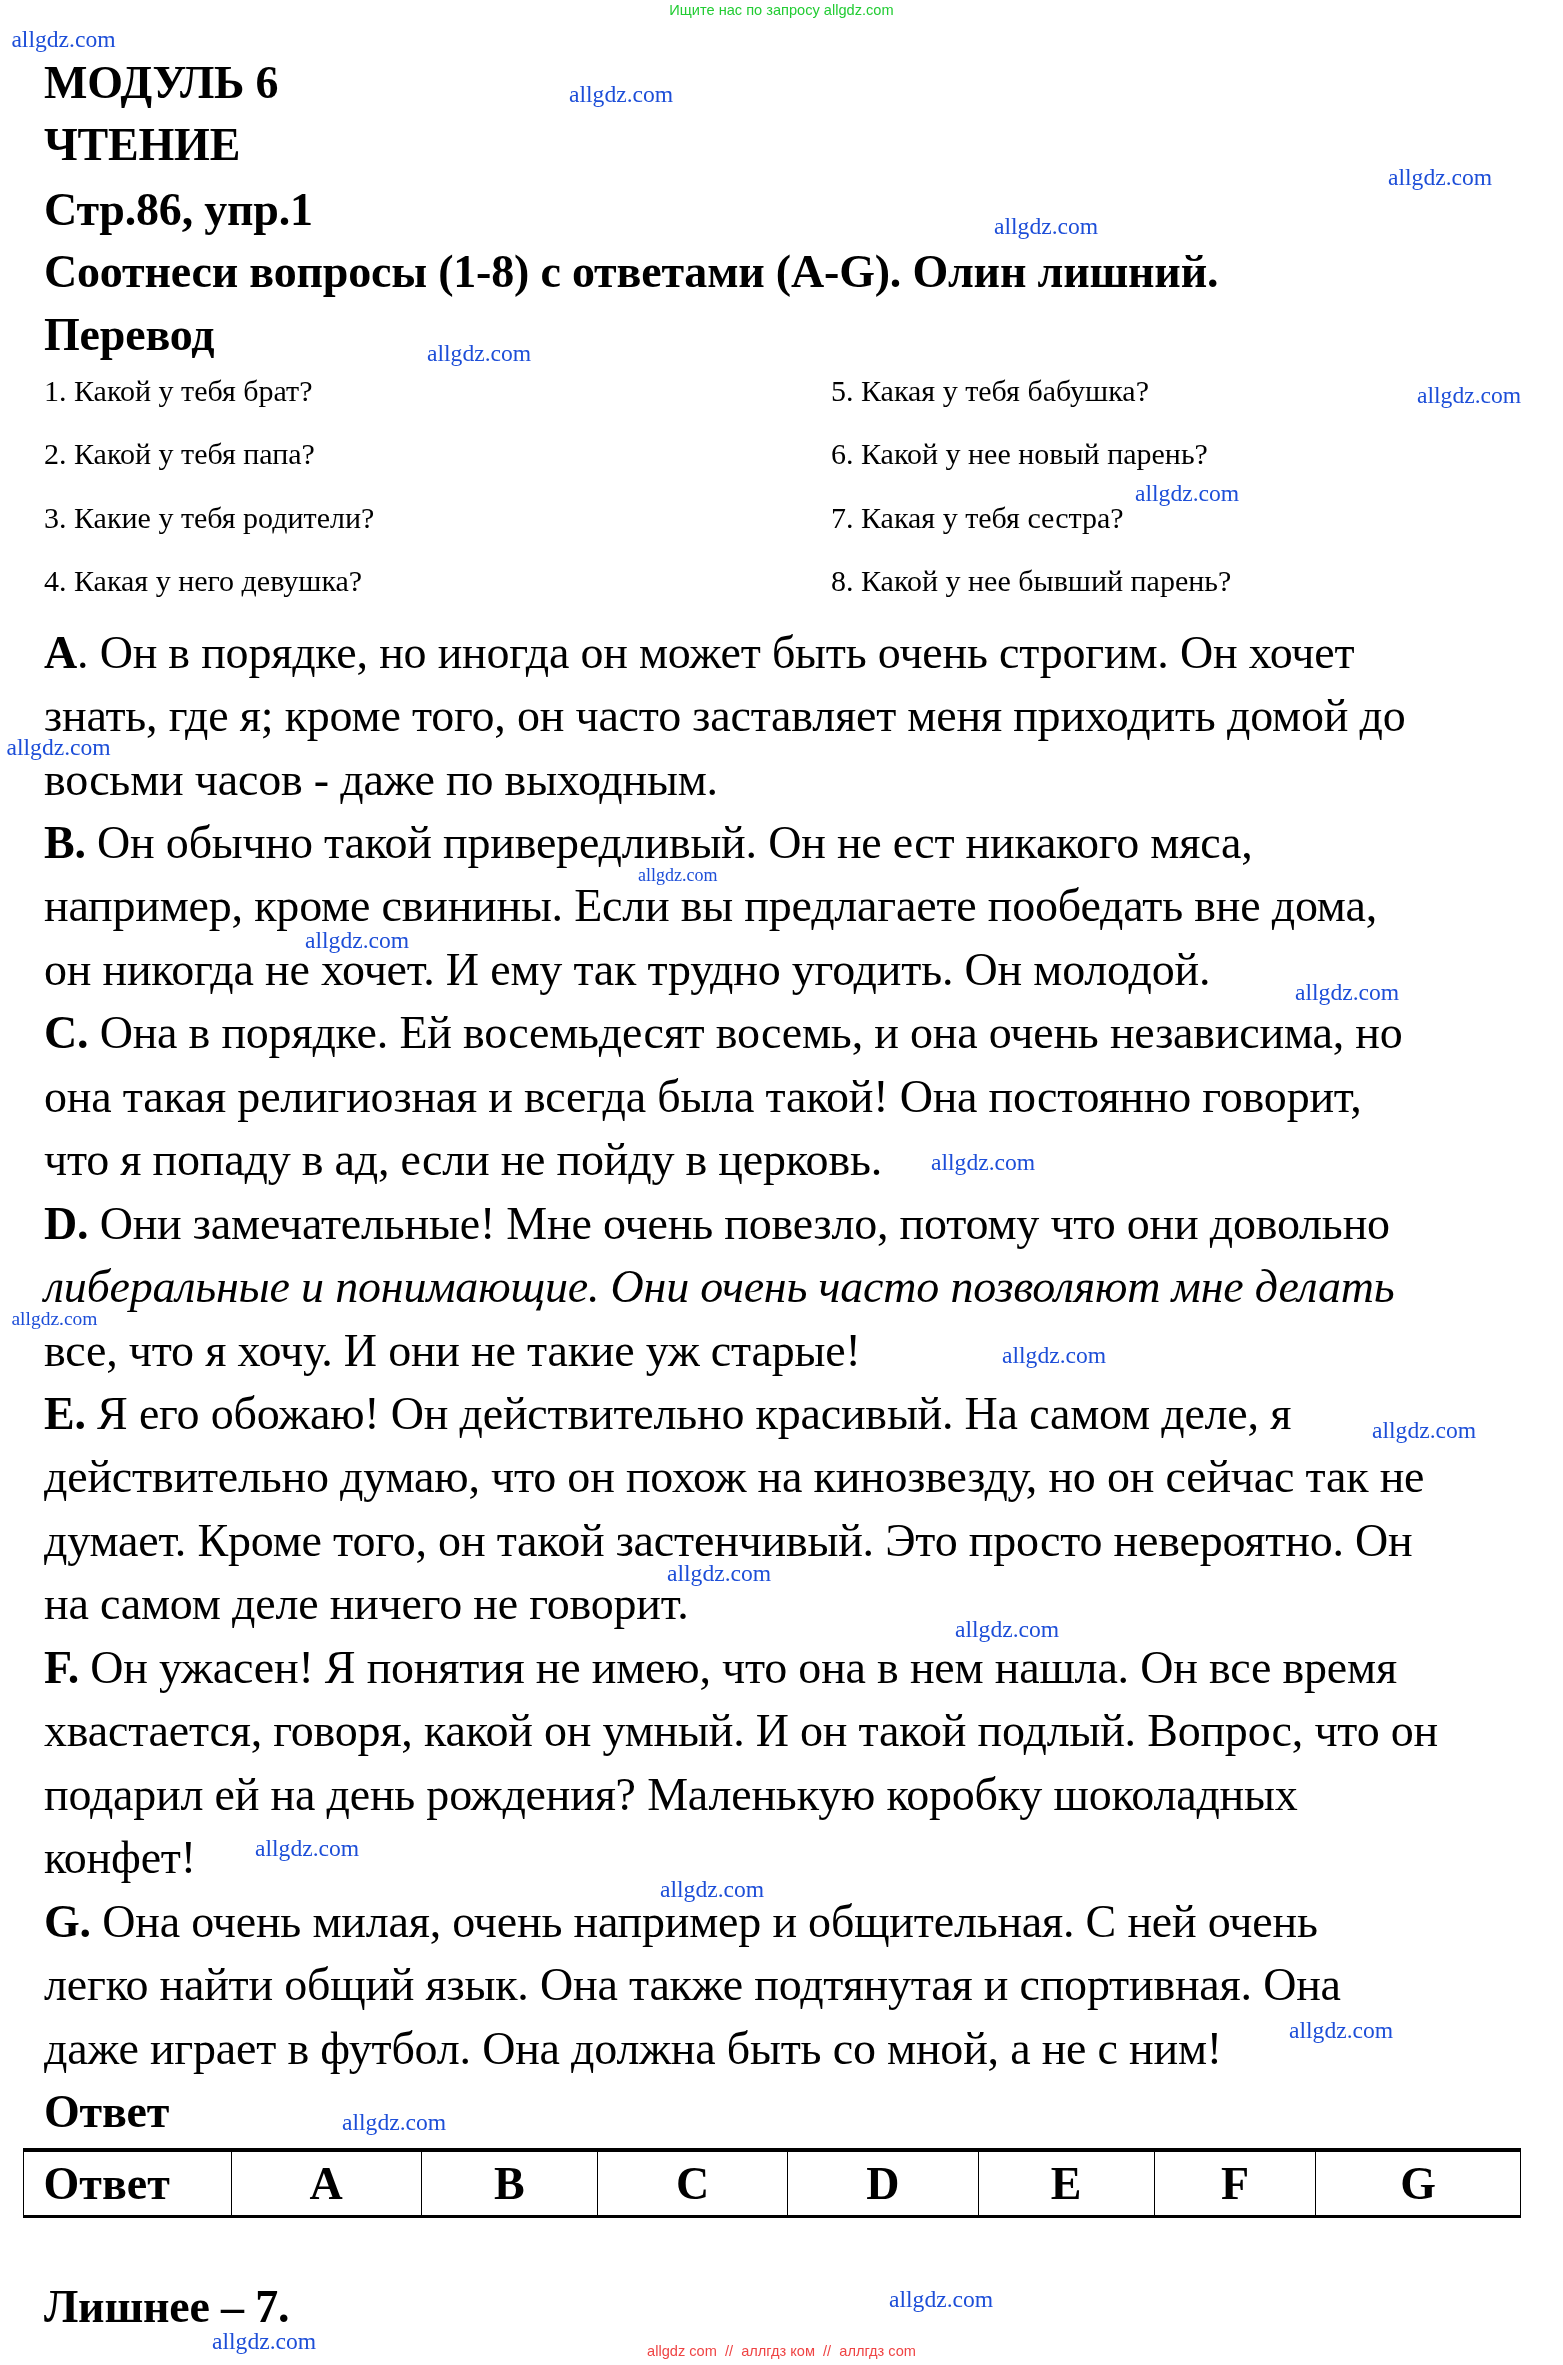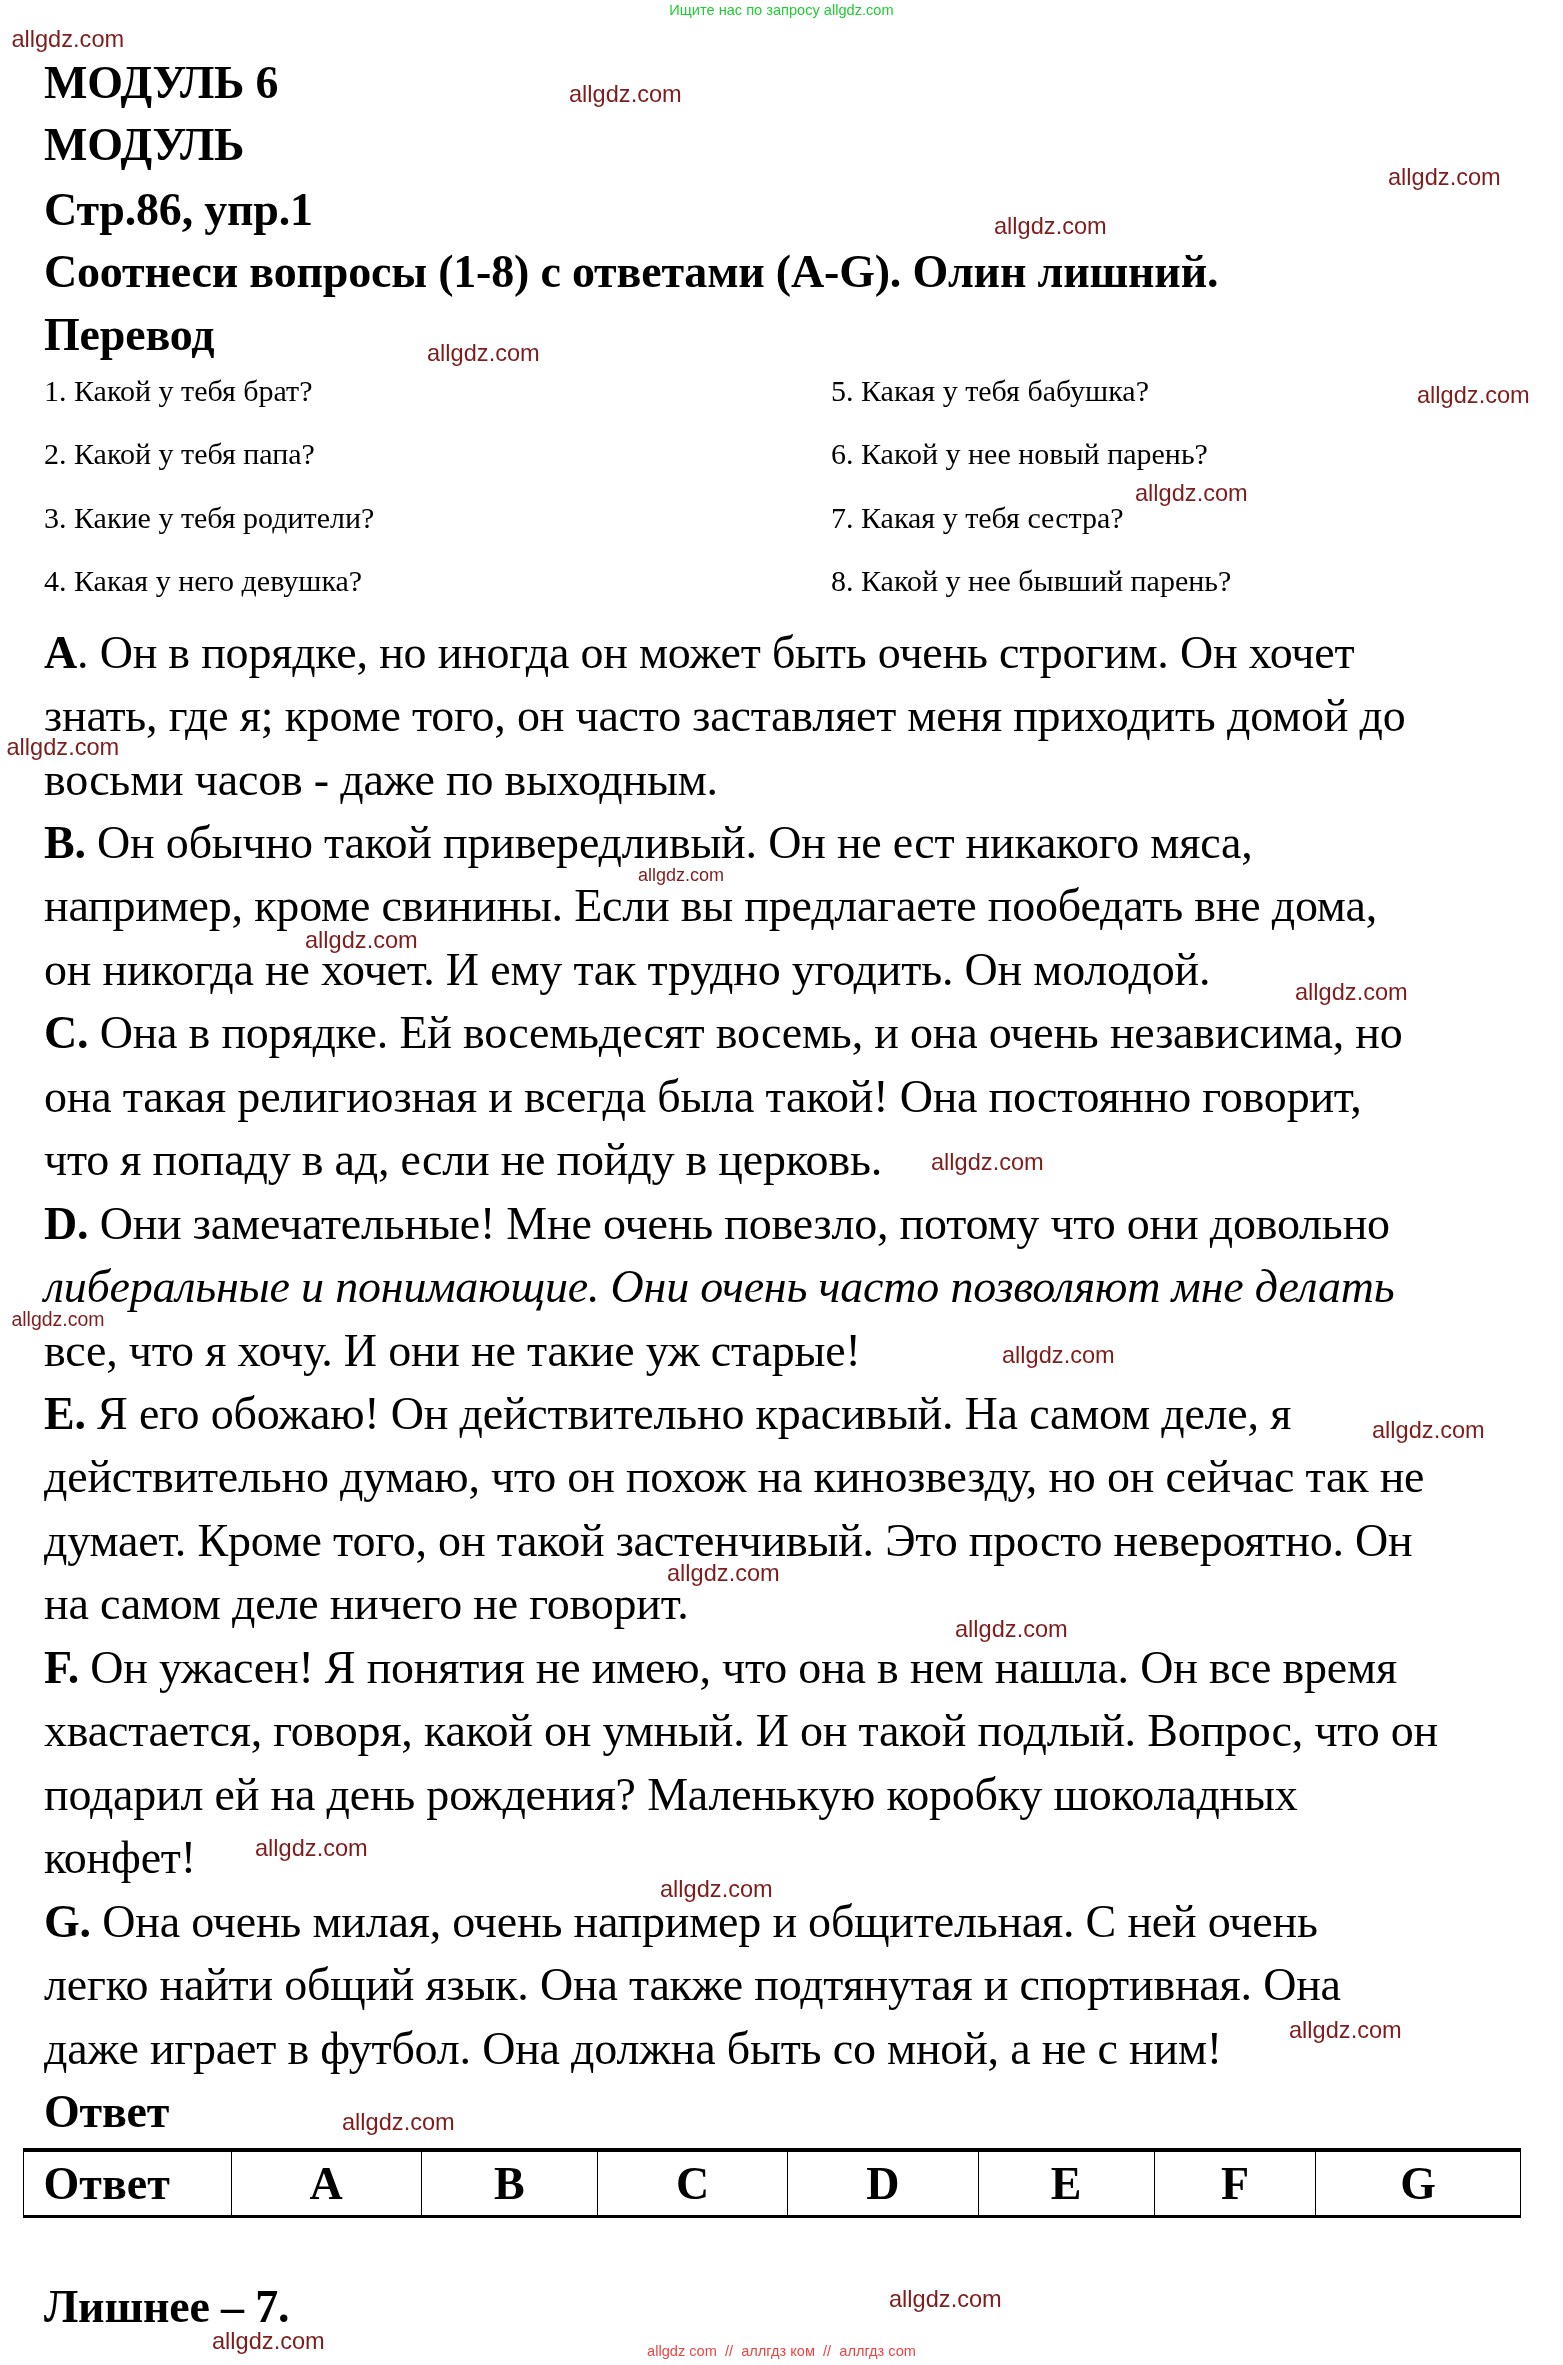--- a/index.html
+++ b/index.html
@@ -1,19 +1,19 @@
 <!DOCTYPE html>
 <html style="font-size:13px"><head>
 <meta charset="utf-8">
 <style>
   html,body{margin:0;padding:0;background:#fff;}
   body{width:1563px;height:2366px;position:relative;overflow:hidden;font-family:"Liberation Serif","DejaVu Serif",serif;color:#000;}
   .top-banner{position:absolute;top:1.6px;left:0;width:1563px;text-align:center;font-family:"Liberation Sans","DejaVu Sans",sans-serif;font-size:14.6px;color:#22cc33;}
   .footer{position:absolute;top:2343px;left:0;width:1563px;text-align:center;font-family:"Liberation Sans","DejaVu Sans",sans-serif;font-size:14.6px;color:#ef4444;white-space:pre;}
-  .wm{position:absolute;font-family:Liberation Sans, sans-serif;font-size:23.6px;color:#7f1d1d;white-space:nowrap;}
+  .wm{position:absolute;font-family:Liberation Serif, serif;font-size:23.6px;color:#1d4ed8;white-space:nowrap;}
   .line{position:absolute;left:44px;font-size:46px;line-height:1;white-space:nowrap;letter-spacing:-0.2px;}
   .h{font-weight:bold;}
   .q{position:absolute;font-size:30px;line-height:1;white-space:nowrap;}
   .lbl{font-weight:bold;}
   table.ans{position:absolute;left:23px;top:2148px;width:1498px;border-collapse:collapse;font-size:46px;}
   table.ans td{border:1.6px solid #000;height:63px;text-align:center;padding:0;}
   table.ans tr:first-child td{border-top:4.1px solid #000;border-bottom:3.3px solid #000;}
   table.ans tr:last-child td{border-bottom:3.3px solid #000;}
   table.ans td.rowhead{text-align:left;padding-left:19.5px;width:187px;font-weight:bold;}
   table.ans td.cell{font-weight:bold;}
@@ -41,21 +41,21 @@
 <span class="wm" style="left:667px;top:1560px;">allgdz.com</span>
 <span class="wm" style="left:955px;top:1616px;">allgdz.com</span>
 <span class="wm" style="left:255px;top:1835px;">allgdz.com</span>
 <span class="wm" style="left:660px;top:1876px;">allgdz.com</span>
 <span class="wm" style="left:1289px;top:2017px;">allgdz.com</span>
 <span class="wm" style="left:342px;top:2109px;">allgdz.com</span>
 <span class="wm" style="left:889px;top:2286px;">allgdz.com</span>
 <span class="wm" style="left:212px;top:2328px;">allgdz.com</span>
 
 <div class="line h" style="top:60px;">МОДУЛЬ 6</div>
-<div class="line h" style="top:122px;">МОДУЛЬ</div>
+<div class="line h" style="top:122px;">ЧТЕНИЕ</div>
 <div class="line h" style="top:187px;">Стр.86, упр.1</div>
 <div class="line h" style="top:249px;">Соотнеси вопросы (1-8) с ответами (A-G). Олин лишний.</div>
 <div class="line h" style="top:312px;">Перевод</div>
 
 <div class="q" style="left:44px;top:376px;">1. Какой у тебя брат?</div>
 <div class="q" style="left:44px;top:439px;">2. Какой у тебя папа?</div>
 <div class="q" style="left:44px;top:503px;">3. Какие у тебя родители?</div>
 <div class="q" style="left:44px;top:566px;">4. Какая у него девушка?</div>
 <div class="q" style="left:831px;top:376px;">5. Какая у тебя бабушка?</div>
 <div class="q" style="left:831px;top:439px;">6. Какой у нее новый парень?</div>

